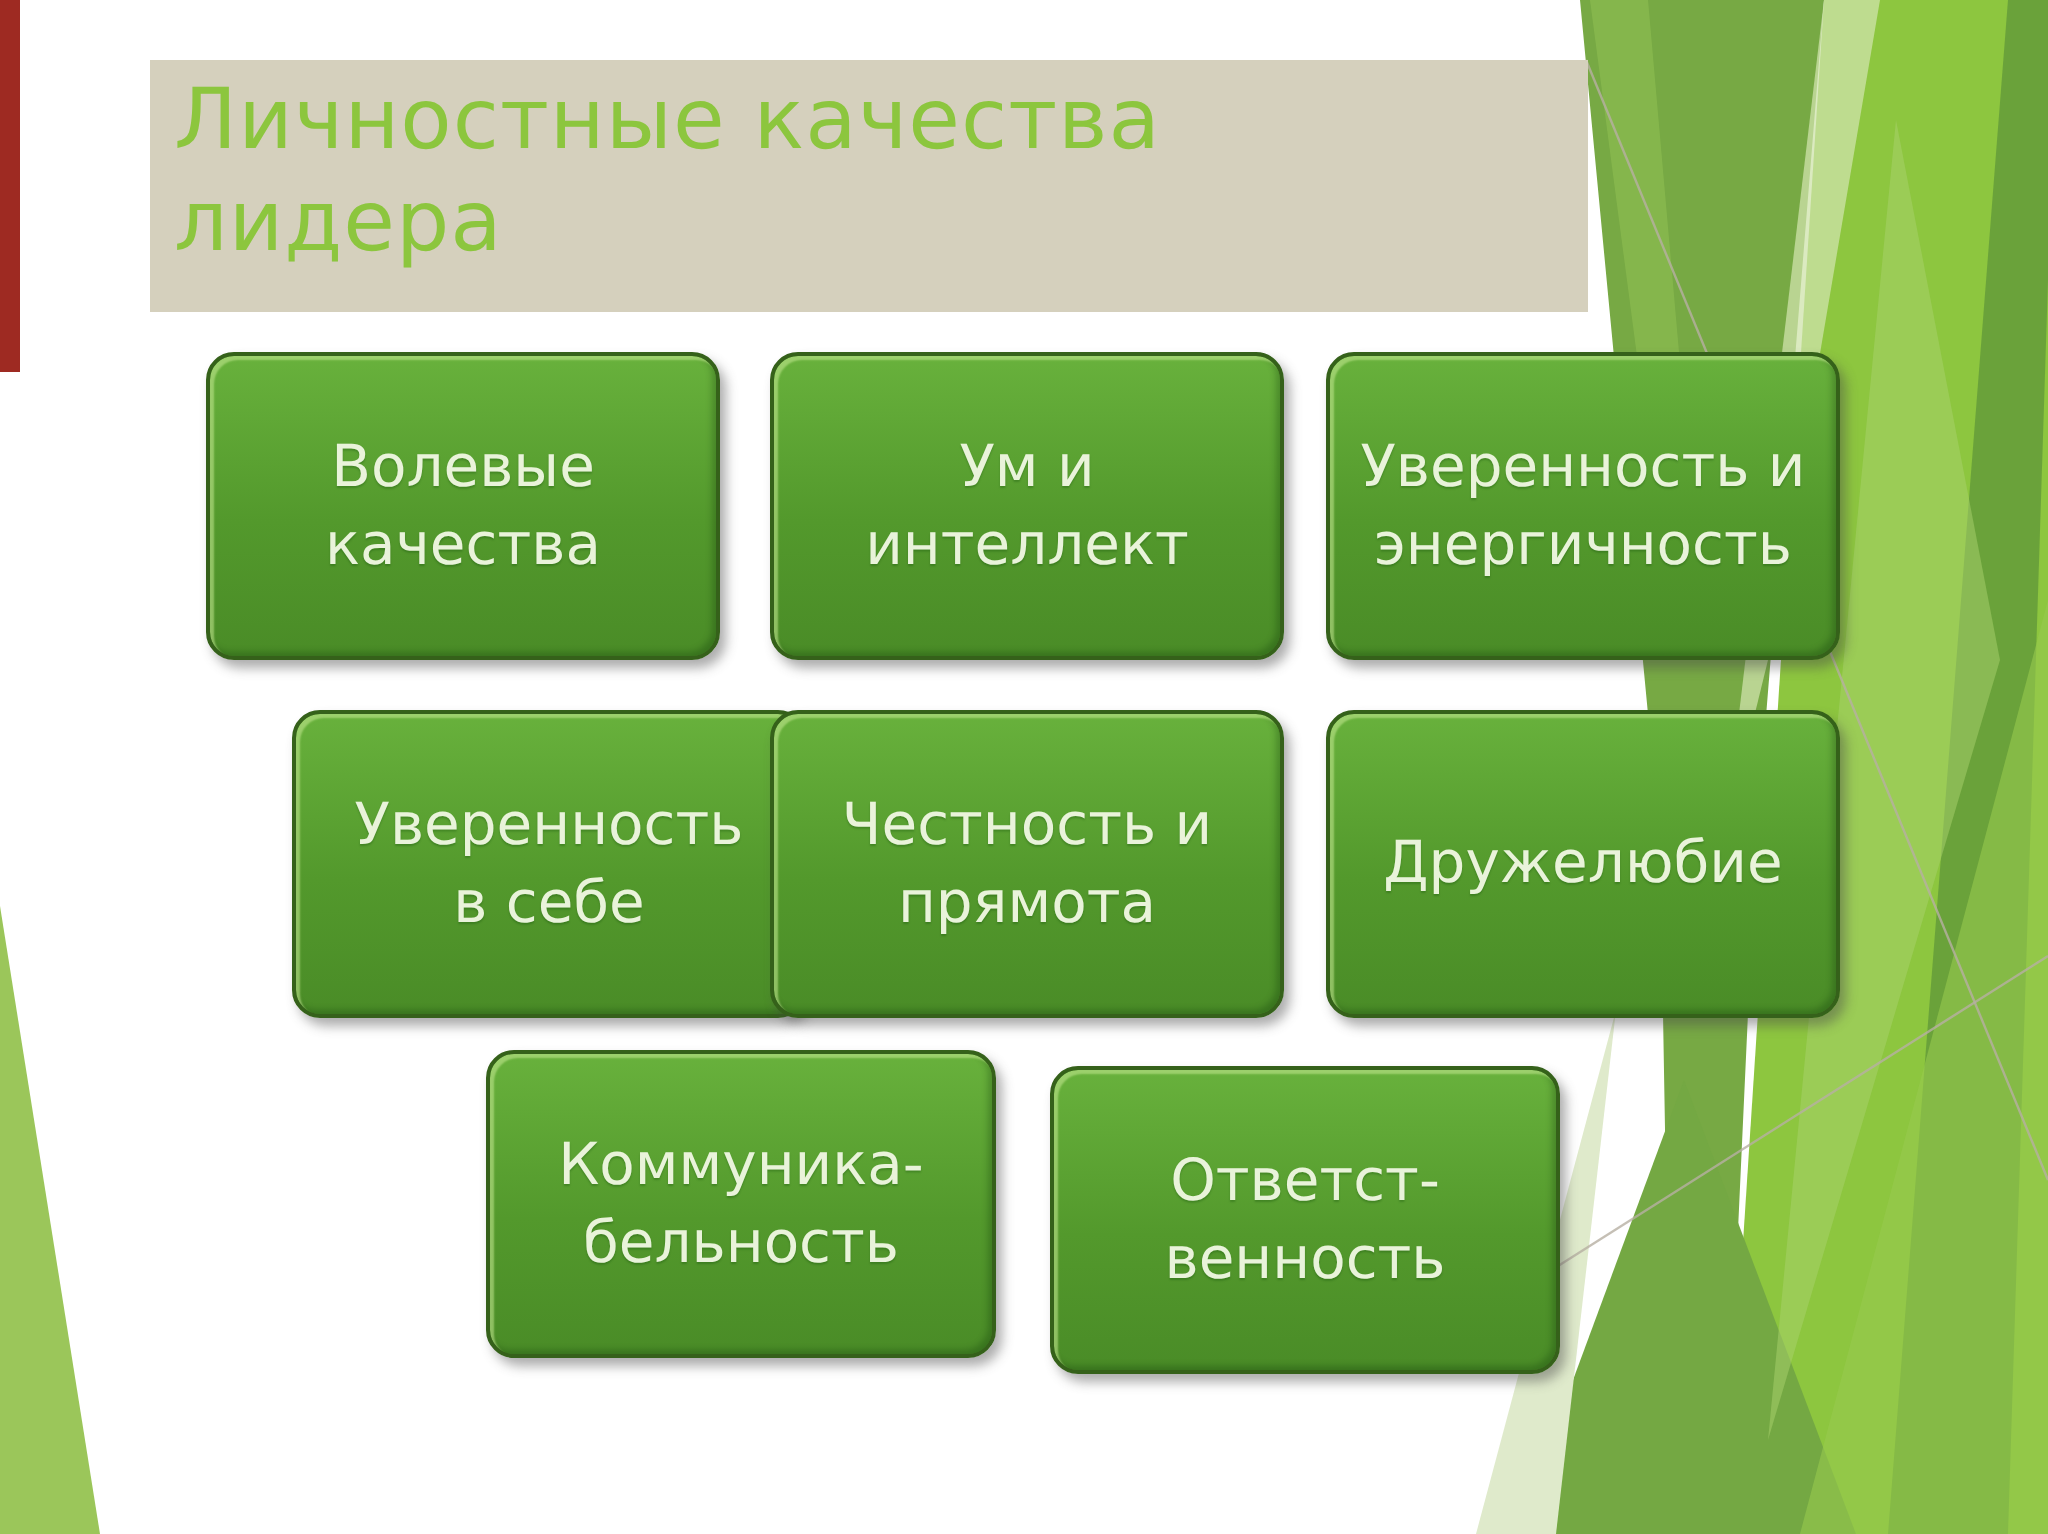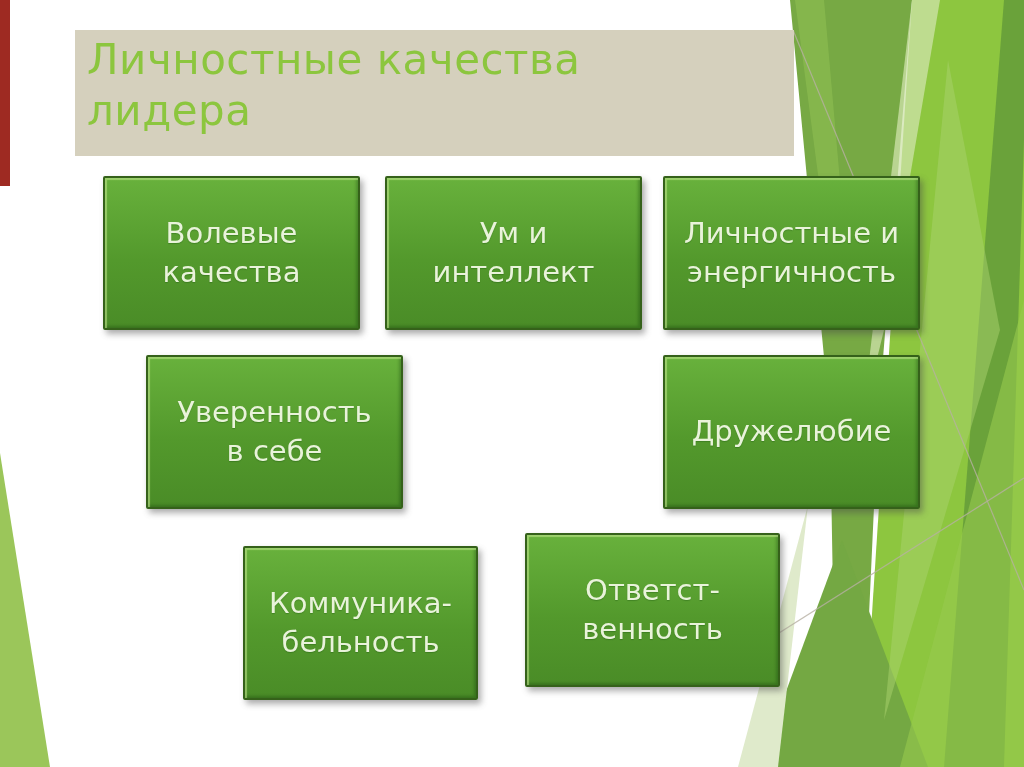--- a/index.html
+++ b/index.html
@@ -41,21 +41,21 @@
     font-weight:500;
     color:var(--title-green,#8cc63e);
     white-space:pre-line;
     letter-spacing:0.5px;
   }
   .box{
     position:absolute;
     width:257px;height:154px;
     box-sizing:border-box;
     border:2px solid var(--box-border,#35611a);
-    border-radius:2px;
+    border-radius:14px;
     background:linear-gradient(180deg,var(--box-green-top,#68b13c) 0%,var(--box-green-mid,#53992c) 55%,var(--box-green-bottom,#4a8c27) 100%);
     box-shadow:
       inset 2px 2px 1px rgba(200,235,150,.55),
       inset -2px -2px 3px rgba(0,40,0,.25),
       3px 4px 6px rgba(70,70,70,.45);
     display:flex;align-items:center;justify-content:center;
     text-align:center;
     z-index:2;
   }
   .box-label{
@@ -65,21 +65,21 @@
     white-space:pre-line;
     text-shadow:0 1px 1px rgba(0,60,0,.25);
   }
   
   .b1{left:103px;top:176px;}
   .b2{left:385px;top:176px;}
   .b3{left:663px;top:176px;}
   .b4{left:103px;top:355px;margin-left:43px;}
   .b5{left:385px;top:355px;}
   .b6{left:663px;top:355px;}
-  .b7{left:243px;top:546px;width:235px;}
+  .b7{left:243px;top:525px;width:255px;}
   .b8{left:525px;top:533px;width:255px;justify-content:center;}
 </style>
 </head>
 <body>
 
 <div class="slide">
 
   <svg class="decor" width="1024" height="767" viewBox="0 0 1024 767" aria-hidden="true">
 
     <polygon points="912,0 1024,0 1024,767 862,767" style="fill:var(--facet-bright,#8dc63f)"></polygon>
@@ -107,26 +107,30 @@
 
   <div class="box b1">
     <span class="box-label">Волевые
 качества</span>
   </div>
   <div class="box b2">
     <span class="box-label">Ум и
 интеллект</span>
   </div>
   <div class="box b3">
-    <span class="box-label">Личностные и
+    <span class="box-label">Уверенность и
 энергичность</span>
   </div>
   <div class="box b4">
     <span class="box-label">Уверенность
 в себе</span>
+  </div>
+  <div class="box b5">
+    <span class="box-label">Честность и
+прямота</span>
   </div>
   <div class="box b6">
     <span class="box-label">Дружелюбие</span>
   </div>
   <div class="box b7">
     <span class="box-label">Коммуника-
 бельность</span>
   </div>
   <div class="box b8">
     <span class="box-label">Ответст-

